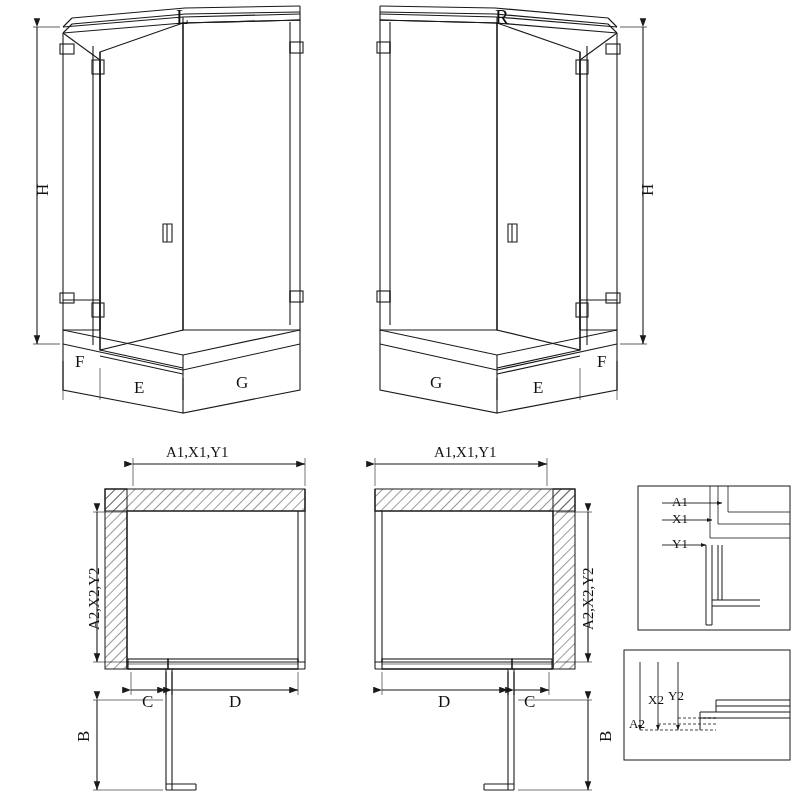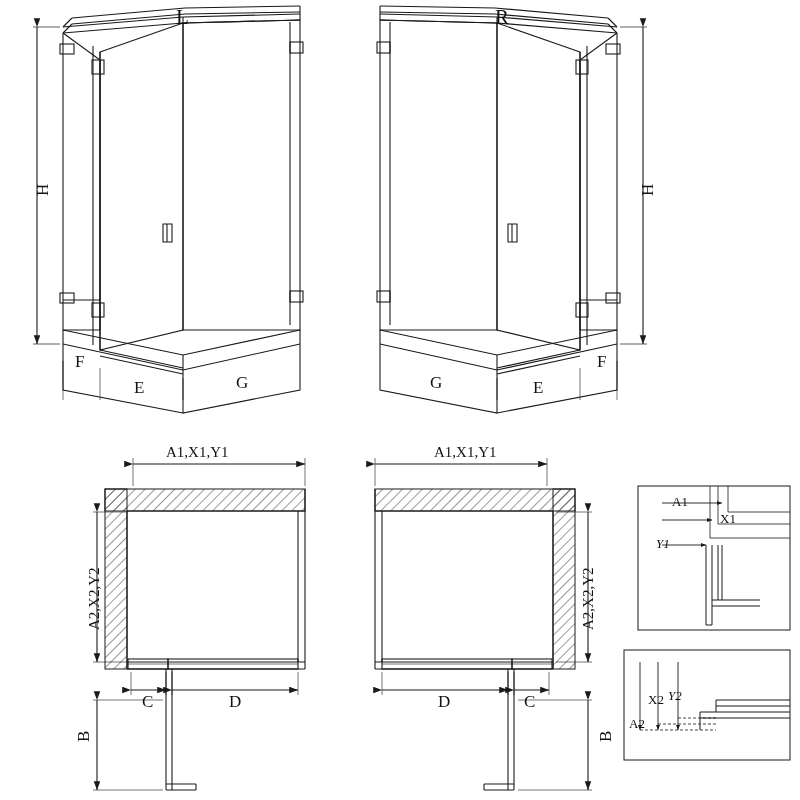--- a/index.html
+++ b/index.html
@@ -253,20 +253,20 @@
 
 <div class="lbl" style="left:142px;top:692px;">C</div>
 <div class="lbl" style="left:229px;top:692px;">D</div>
 <div class="lbl" style="left:438px;top:692px;">D</div>
 <div class="lbl" style="left:524px;top:692px;">C</div>
 
 <div class="lbl rot" style="left:74px;top:742px;">B</div>
 <div class="lbl rot" style="left:596px;top:742px;">B</div>
 
 <div class="lbl sm" style="left:672px;top:494px;font-family:Liberation Serif, serif;">A1</div>
-<div class="lbl sm" style="left:672px;top:511px;margin-left:48px;">X1</div>
-<div class="lbl sm" style="left:656px;top:536px;font-style:italic;">Y1</div>
+<div class="lbl sm" style="left:672px;top:511px;">X1</div>
+<div class="lbl sm" style="left:672px;top:536px;">Y1</div>
 
 <div class="lbl sm" style="left:629px;top:716px;">A2</div>
 <div class="lbl sm" style="left:648px;top:692px;">X2</div>
-<div class="lbl sm" style="left:668px;top:688px;font-style:italic;">Y2</div>
+<div class="lbl sm" style="left:668px;top:688px;">Y2</div>
 
 </div>
 
 </body></html>

